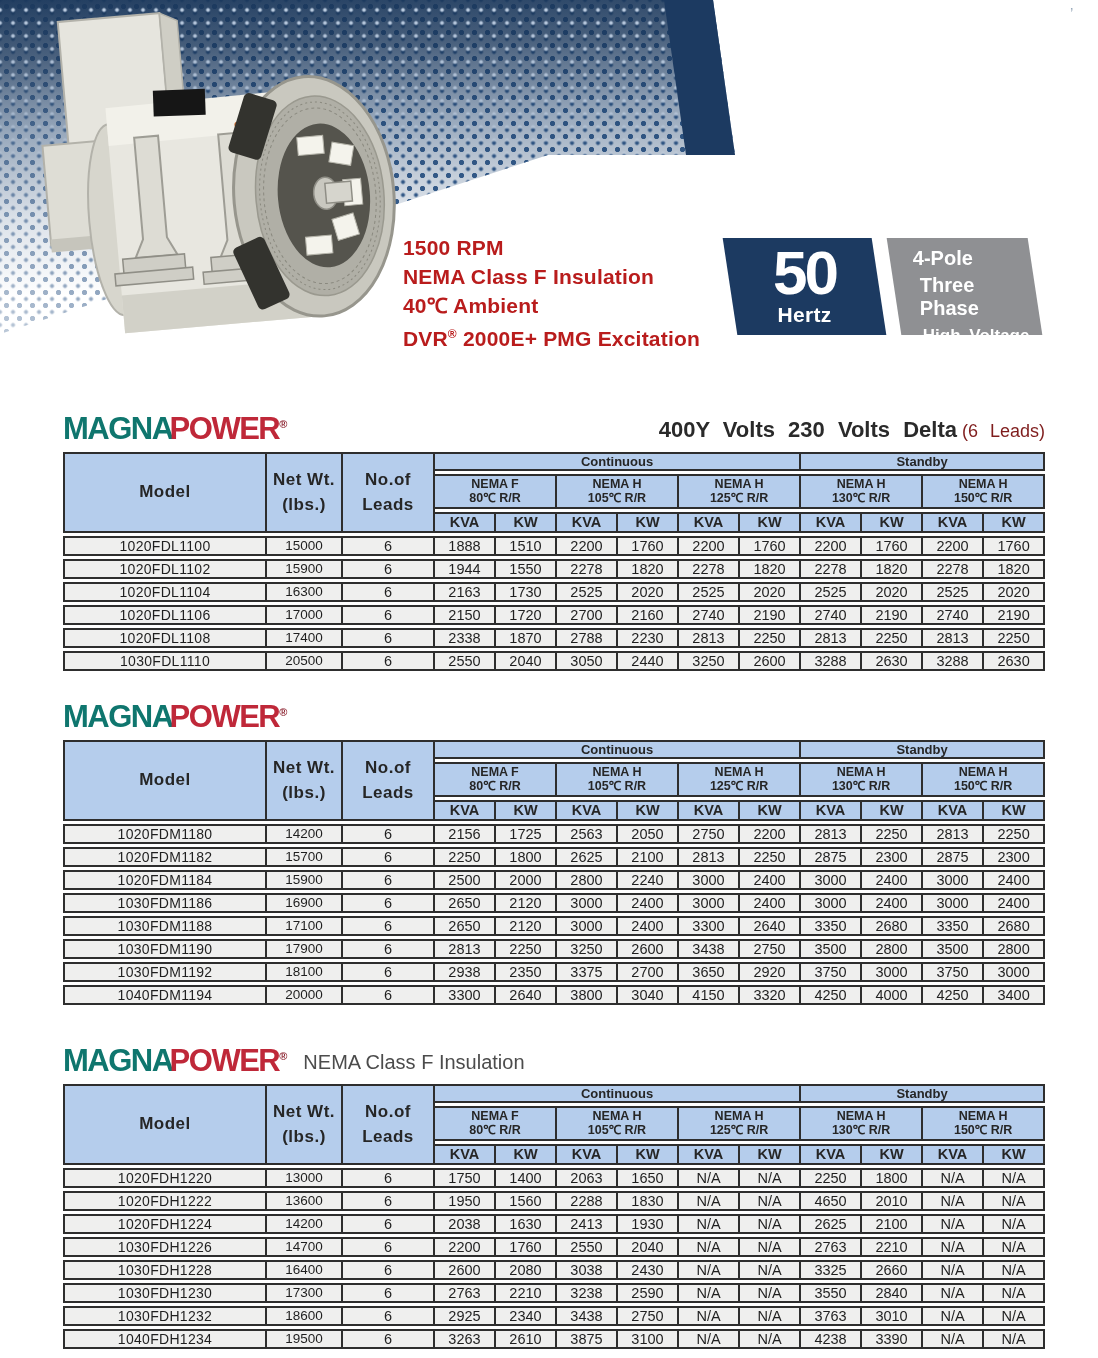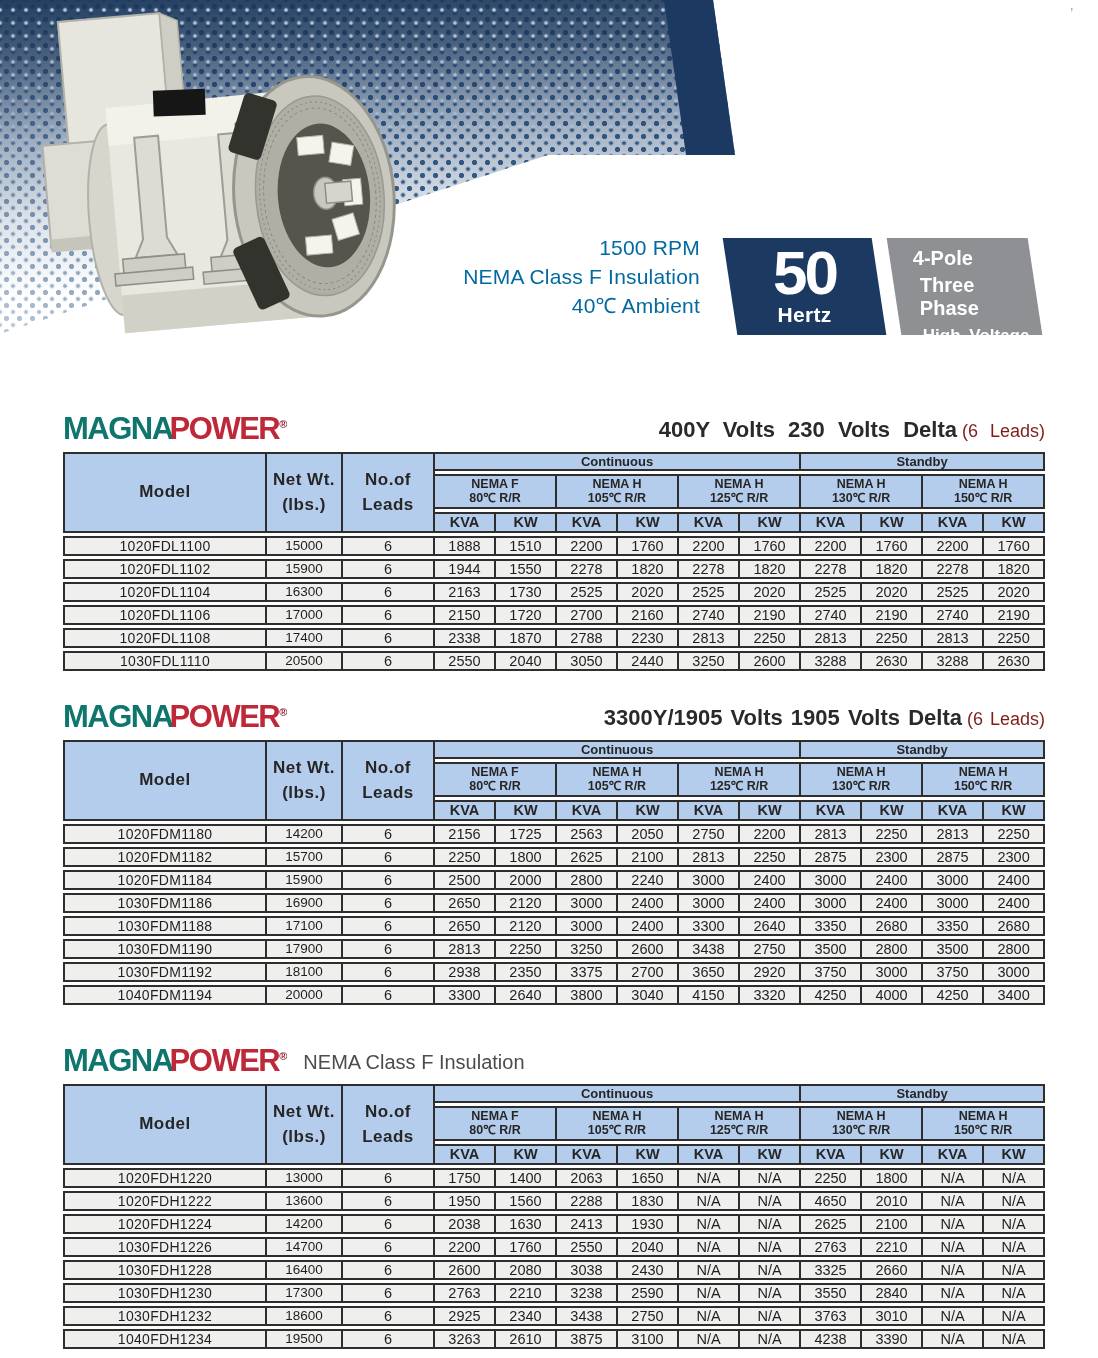--- a/index.html
+++ b/index.html
@@ -26,22 +26,22 @@
     background-image:radial-gradient(circle,rgba(204,219,238,0.9) 1.7px,rgba(204,219,238,0) 2.3px);
     background-size:13px 13px;background-position:6.5px 3.5px;
     -webkit-mask-image:linear-gradient(180deg,#000 0%,rgba(0,0,0,.75) 20%,rgba(0,0,0,0) 46%);
     mask-image:linear-gradient(180deg,#000 0%,rgba(0,0,0,.75) 20%,rgba(0,0,0,0) 46%);}
   .navy-quad{position:absolute;inset:0;background:#1c3a61;
     clip-path:polygon(664px 0,713px 0,735px 155px,686px 155px);}
   .stray{position:absolute;left:1070px;top:4px;color:#9aaabb;font-size:15px;}
 
   .machine{position:absolute;left:8px;top:6px;}
 
-  .specs{position:absolute;top:233px;right:398px;text-align:right;
-    font-size:21px;font-weight:400;color:#0369a1;line-height:29px;letter-spacing:.2px;}
+  .specs{position:absolute;top:233px;right:398px;
+    font-size:21px;font-weight:700;color:#b91c1c;line-height:29px;letter-spacing:.2px;}
   .specs sup{font-size:12px;}
 
   .badge-hz{position:absolute;left:730px;top:238px;width:149px;height:97px;
     background:#1c3a61;transform:skewX(8.6deg);}
   .badge-hz .unskew{transform:skewX(-8.6deg);width:100%;height:100%;
     display:flex;flex-direction:column;align-items:center;justify-content:center;color:#fff;}
   .hz-num{font-size:62px;font-weight:700;line-height:.88;letter-spacing:-3px;}
   .hz-unit{font-size:21px;font-weight:700;margin-top:3px;letter-spacing:.3px;}
 
   .badge-info{position:absolute;left:894px;top:238px;width:141px;height:97px;
@@ -139,20 +139,21 @@
         <ellipse cx="314" cy="204" rx="12" ry="16" fill="#c9c8c0" stroke="#8f8e86" stroke-width="1.5"></ellipse>
         <rect x="314" y="194" width="26" height="20" fill="#d6d5cd" stroke="#8f8e86" stroke-width="1.5"></rect>
       </g>
     </g>
   </svg>
 
   <div class="specs">
     <div>1500 RPM</div>
     <div>NEMA Class F Insulation</div>
     <div>40℃ Ambient</div>
+    <div>DVR<sup>®</sup> 2000E+ PMG Excitation</div>
   </div>
 
   <div class="badge-hz">
     <div class="unskew">
       <div class="hz-num">50</div>
       <div class="hz-unit">Hertz</div>
     </div>
   </div>
 
   <div class="badge-info">
@@ -308,21 +309,20 @@
             <td class="">2630</td>
           </tr>
         </tbody>
       </table>
   </div>
 
   <div class="s2">
     <div class="sec-head">
       <div class="logo"><span class="m">MAGNA</span><span class="p">POWER</span><sup>®</sup></div>
       <div class="spacer"></div>
-      <div class="sec-title t2"><span>3300Y/1905 Volts  1905 Volts Delta</span><span class="note">(6 Leads)</span></div>
     </div>
     <table class="spec">
         <colgroup>
           <col style="width:204px">
           <col style="width:76px">
           <col style="width:92px">
           <col style="width:61px">
           <col style="width:61px">
           <col style="width:61px">
           <col style="width:61px">

